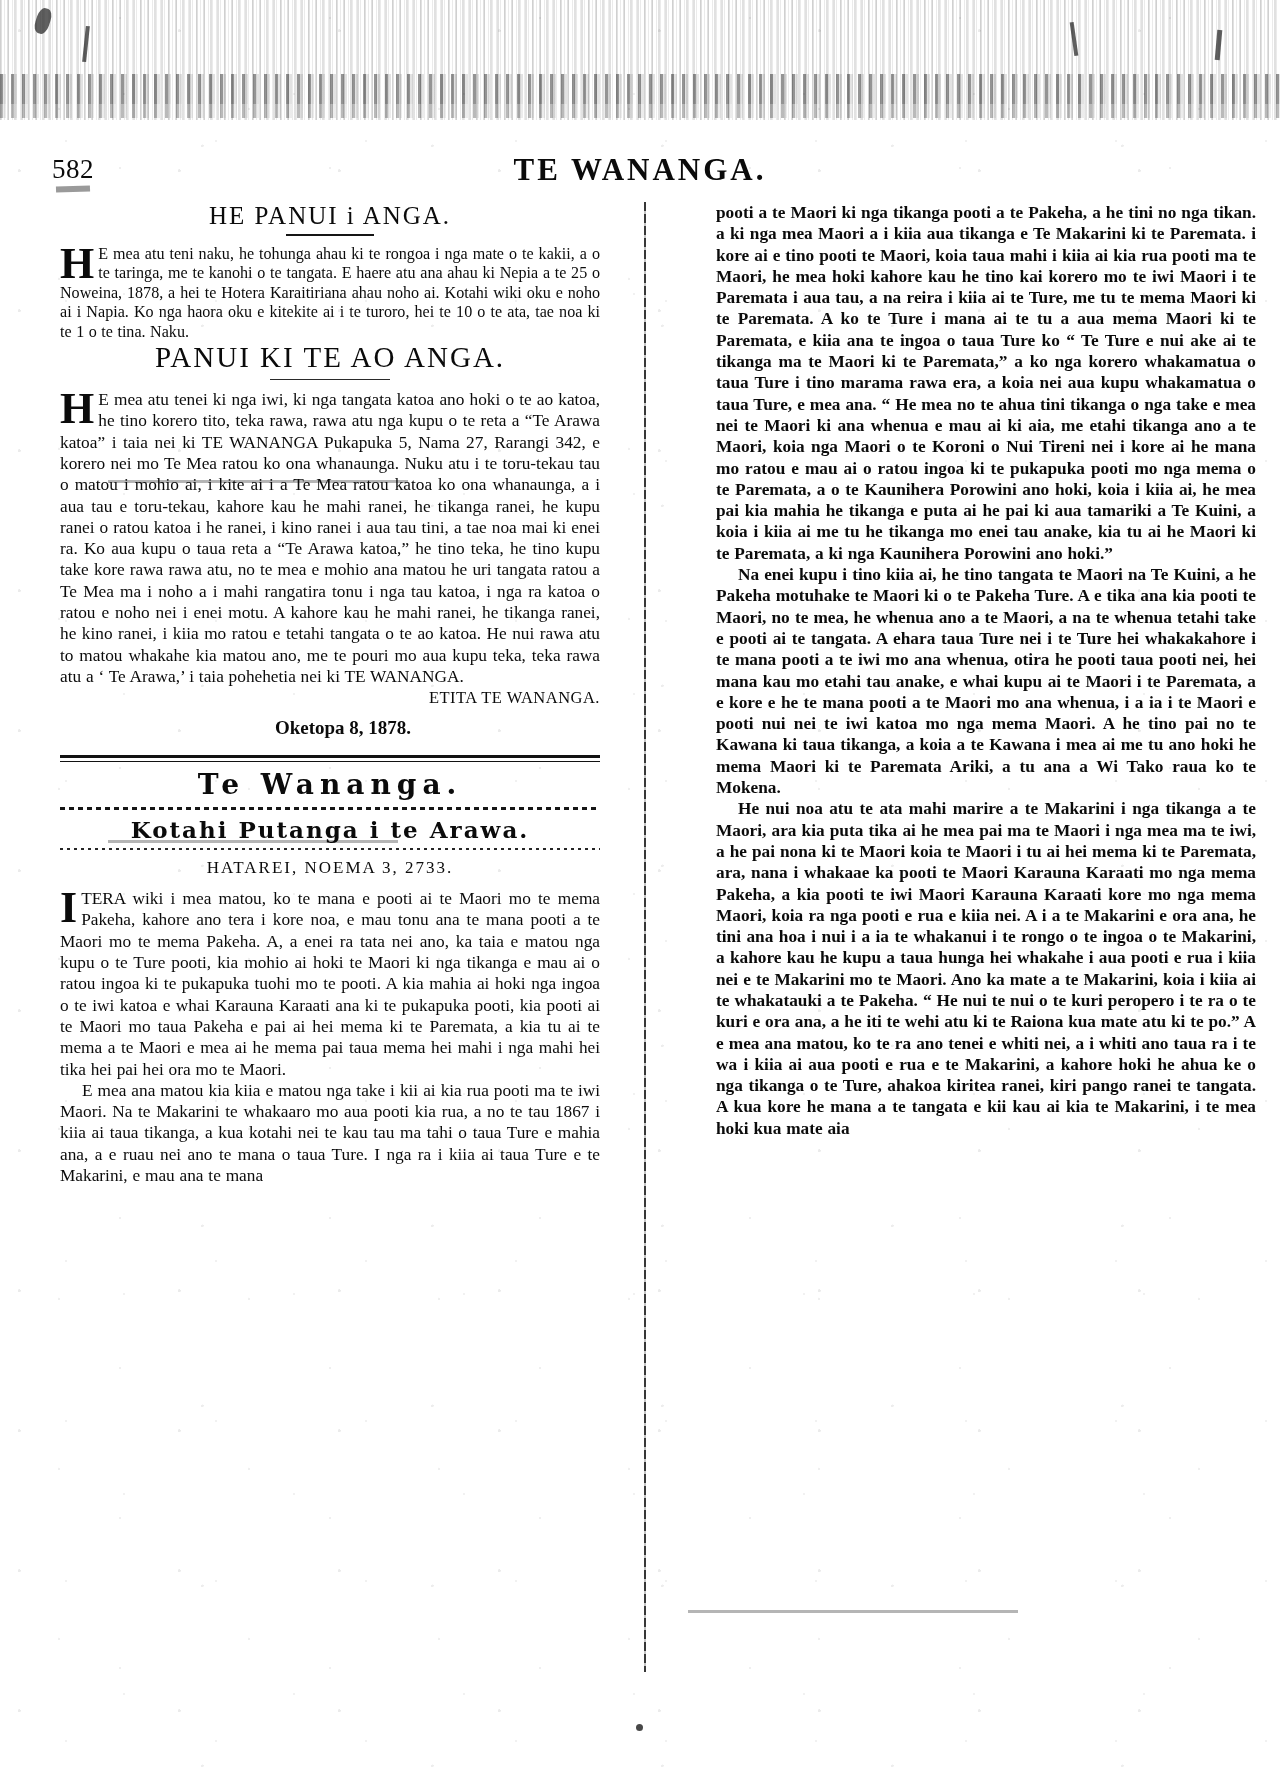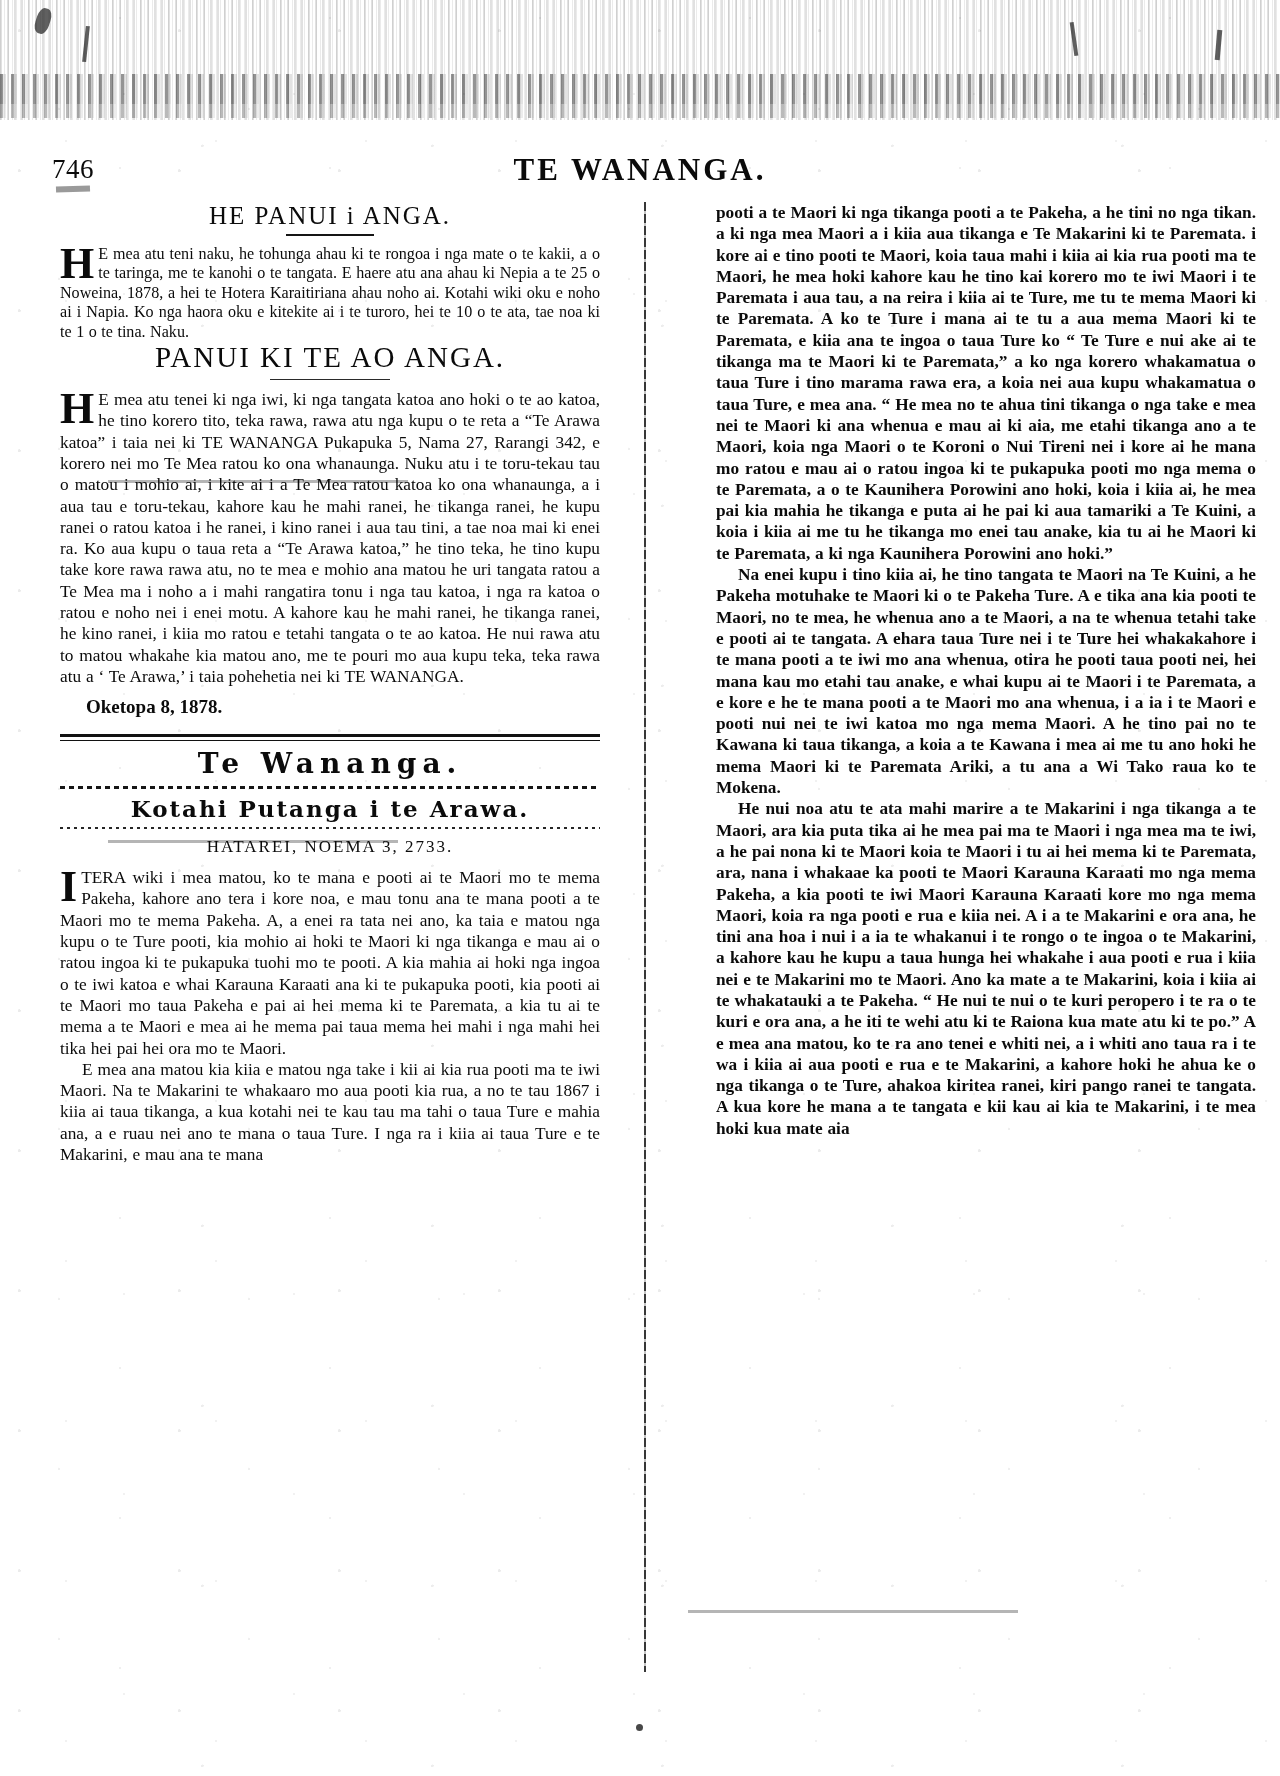--- a/index.html
+++ b/index.html
@@ -177,20 +177,21 @@
     font-size: 16.5px;
     margin-top: 1px;
     letter-spacing: 0.5px;
   }
   .datestamp {
     display: block;
     font-size: 19px;
     font-weight: bold;
     margin-top: 9px;
     margin-left: 26px;
+    text-align: center;
   }
 
   
   .double-rule {
     margin: 16px 0 6px 0;
     border-top: 3px solid #121212;
     border-bottom: 1px solid #121212;
     height: 3px;
   }
   .gothic {
@@ -272,39 +273,40 @@
 <div class="scan-top-noise"></div>
 <div class="scan-band b1"></div>
 <div class="scan-band b2"></div>
 <div class="edge-mark em1"></div>
 <div class="edge-mark em2"></div>
 <div class="edge-mark em3"></div>
 <div class="edge-mark em4"></div>
 
 <div class="page">
 
-  <div class="folio">746</div>
+  <div class="folio">582</div>
   <div class="folio-smudge"></div>
   <div class="masthead">TE  WANANGA.</div>
 
   <div class="col-rule"></div>
 
   <div class="columns">
 
     <div class="col col-left">
 
       <h2 class="head head-panuianga">HE  PANUI i ANGA.</h2>
       <div class="rule-short"></div>
 
       <p class="body small dropcap">HE mea atu teni naku, he tohunga ahau ki te rongoa i nga mate o te kakii, a o te taringa, me te kanohi o te tangata.  E haere atu ana ahau ki Nepia a te 25 o Noweina, 1878, a hei te Hotera Karaitiriana ahau noho ai. Kotahi wiki oku e noho ai i Napia.  Ko nga haora oku e kitekite ai i te turoro, hei te 10 o te ata, tae noa ki te 1 o te tina.  Naku.</p>
 
       <h2 class="head head-panui-ao">PANUI KI TE AO ANGA.</h2>
       <div class="rule-thin"></div>
 
       <p class="body dropcap">HE mea atu tenei ki nga iwi, ki nga tangata katoa ano hoki o te ao katoa, he tino korero tito, teka rawa, rawa atu nga kupu o te reta a “Te Arawa katoa” i taia nei ki TE WANANGA Pukapuka 5, Nama 27, Rarangi 342, e korero nei mo Te Mea ratou ko ona whanaunga.  Nuku atu i te toru-tekau tau o matou i mohio ai, i kite ai i a Te Mea ratou katoa ko ona whanaunga, a i aua tau e toru-tekau, kahore kau he mahi ranei, he tikanga ranei, he kupu ranei o ratou katoa i he ranei, i kino ranei i aua tau tini, a tae noa mai ki enei ra.  Ko aua kupu o taua reta a “Te Arawa katoa,” he tino teka, he tino kupu take kore rawa rawa atu, no te mea e mohio ana matou he uri tangata ratou a Te Mea ma i noho a i mahi rangatira tonu i nga tau katoa, i nga ra katoa o ratou e noho nei i enei motu. A kahore kau he mahi ranei, he tikanga ranei, he kino ranei, i kiia mo ratou e tetahi tangata o te ao katoa.  He nui rawa atu to matou whakahe kia matou ano, me te pouri mo aua kupu teka, teka rawa atu a ‘ Te Arawa,’ i taia pohehetia nei ki TE WANANGA.</p>
+      <span class="sig sc">ETITA TE WANANGA.</span>
       <span class="datestamp">Oketopa 8, 1878.</span>
 
       <div class="double-rule"></div>
       <div class="gothic">Te Wananga.</div>
       <div class="dotrule"></div>
       <div class="strapline">Kotahi Putanga i te Arawa.</div>
       <div class="thin-dotrule"></div>
       <div class="issue-line">HATAREI, NOEMA 3, 2733.</div>
 
       <p class="body dropcap">I TERA wiki i mea matou, ko te mana e pooti ai te Maori mo te mema Pakeha, kahore ano tera i kore noa, e mau tonu ana te mana pooti a te Maori mo te mema Pakeha.  A, a enei ra tata nei ano, ka taia e matou nga kupu o te Ture pooti, kia mohio ai hoki te Maori ki nga tikanga e mau ai o ratou ingoa ki te pukapuka tuohi mo te pooti.  A kia mahia ai hoki nga ingoa o te iwi katoa e whai Karauna Karaati ana ki te pukapuka pooti, kia pooti ai te Maori mo taua Pakeha e pai ai hei mema ki te Paremata, a kia tu ai te mema a te Maori e mea ai he mema pai taua mema hei mahi i nga mahi hei tika hei pai hei ora mo te Maori.</p>

